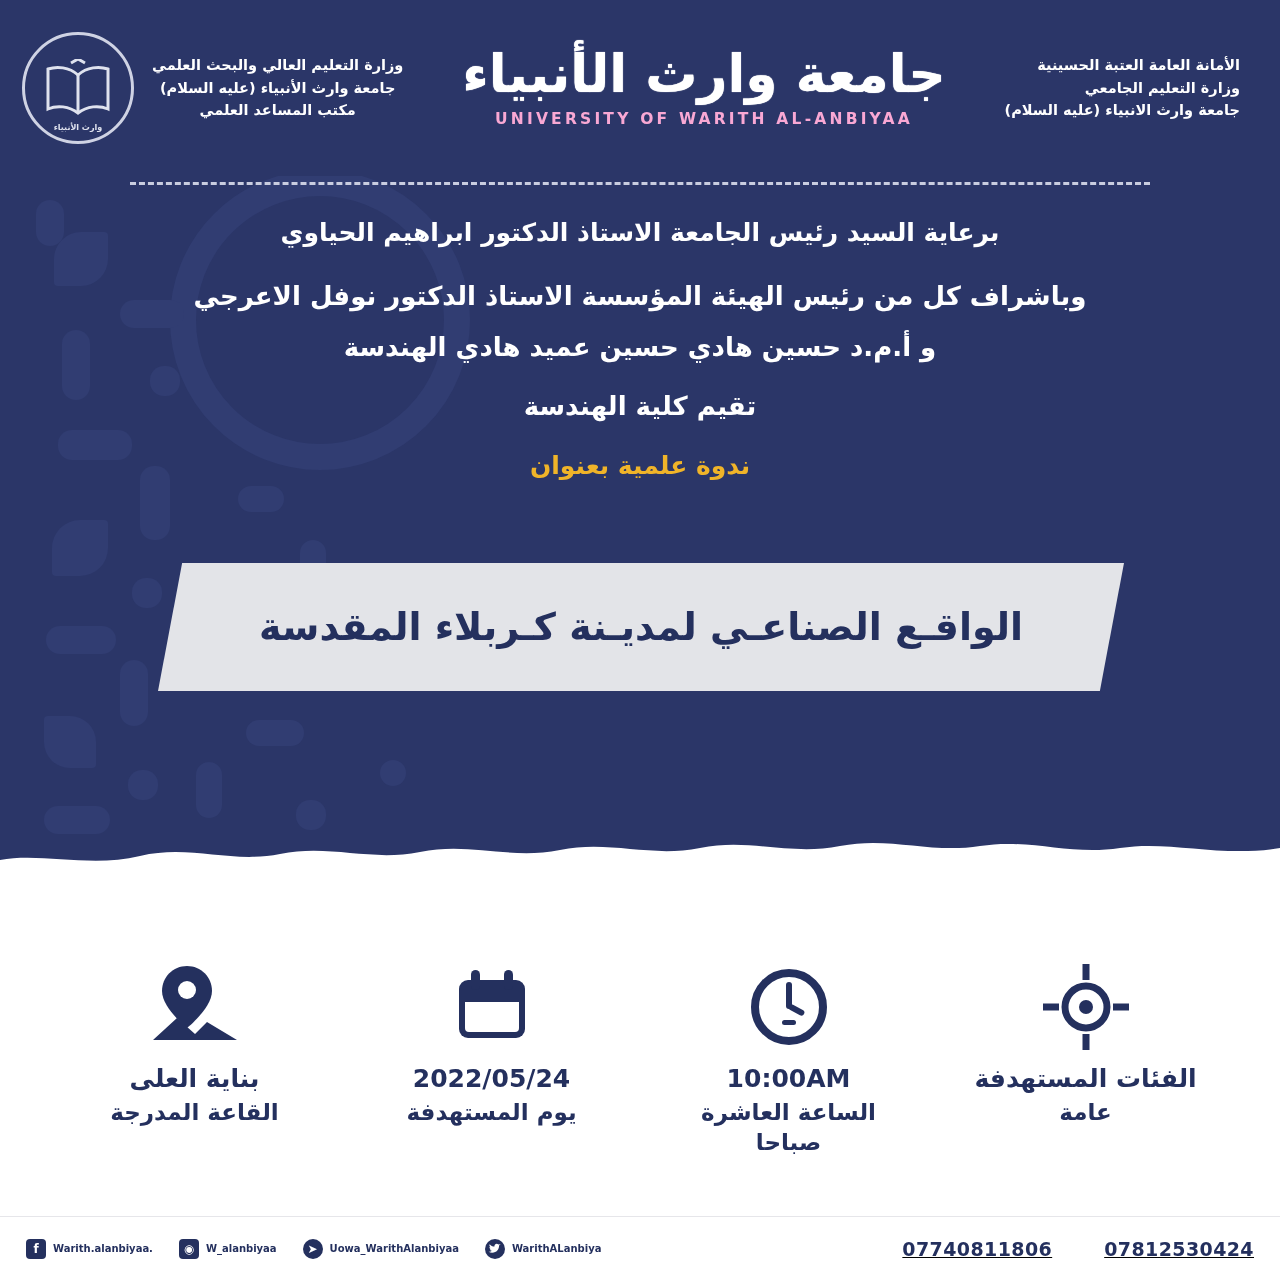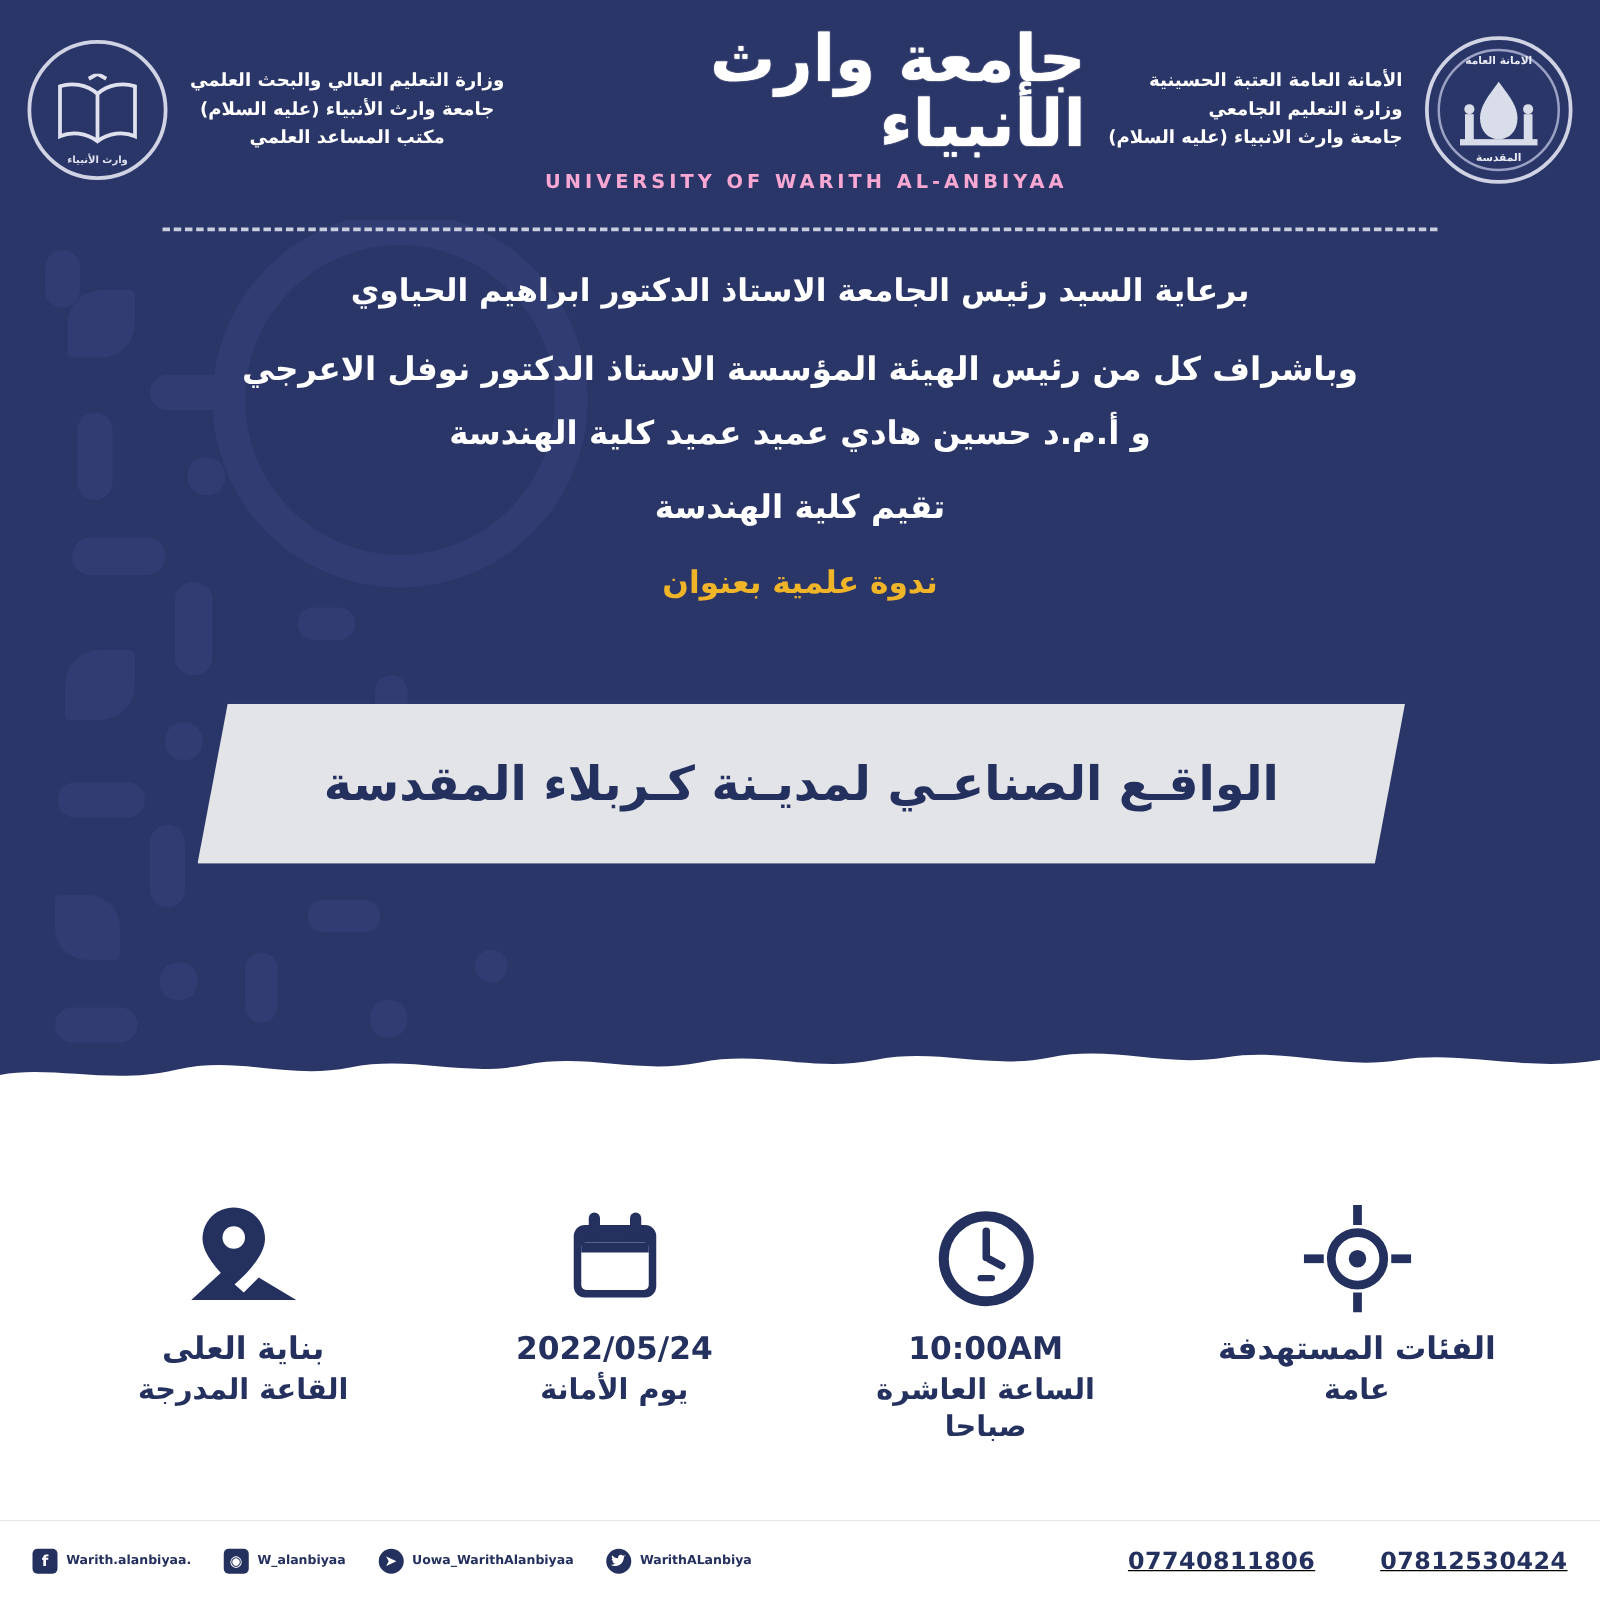--- a/index.html
+++ b/index.html
@@ -245,33 +245,20 @@
     <div class="blob" style="width:26px;height:46px;left:300px;top:540px;"></div>
     <div class="blob" style="width:40px;height:40px;left:218px;top:640px;border-radius:50% 4px 50% 4px;"></div>
     <div class="blob" style="width:58px;height:26px;left:246px;top:720px;"></div>
     <div class="blob" style="width:26px;height:56px;left:196px;top:762px;"></div>
     <div class="blob" style="width:30px;height:30px;left:296px;top:800px;"></div>
     <div class="blob" style="width:26px;height:26px;left:380px;top:760px;"></div>
   </div>
 
   <div class="header">
 
-    <div class="seal-left">
-      <div class="arcs"></div>
-      <svg class="dome" viewBox="0 0 70 58">
-        <path d="M35 4 C26 16 20 24 20 33 C20 44 27 50 35 50 C43 50 50 44 50 33 C50 24 44 16 35 4 Z" fill="#d9ddea"></path>
-        <rect x="8" y="30" width="7" height="22" fill="#d9ddea"></rect>
-        <rect x="55" y="30" width="7" height="22" fill="#d9ddea"></rect>
-        <circle cx="11.5" cy="26" r="4" fill="#d9ddea"></circle>
-        <circle cx="58.5" cy="26" r="4" fill="#d9ddea"></circle>
-        <rect x="4" y="50" width="62" height="5" fill="#d9ddea"></rect>
-      </svg>
-      <div class="toptext">الامانة العامة</div>
-      <div class="bottext">المقدسة</div>
-    </div>
 
     <div class="hdr-txt right-col">
       <div>الأمانة العامة العتبة الحسينية</div>
       <div>وزارة التعليم الجامعي</div>
       <div>جامعة وارث الانبياء (عليه السلام)</div>
     </div>
 
     <div class="wordmark">
       <div class="ar">جامعة وارث الأنبياء</div>
       <div class="en">UNIVERSITY OF WARITH AL-ANBIYAA</div>
@@ -291,21 +278,21 @@
       </svg>
       <div class="mini">وارث الأنبياء</div>
     </div>
   </div>
 
   <div class="dashed"></div>
 
   <div class="body-text">
     <div class="line1">برعاية السيد رئيس الجامعة  الاستاذ الدكتور  ابراهيم  الحياوي</div>
     <div class="line2">وباشراف كل من  رئيس الهيئة المؤسسة الاستاذ الدكتور نوفل الاعرجي</div>
-    <div class="line3">و أ.م.د حسين هادي عميد عميد كلية الهندسة</div>
+    <div class="line3">و أ.م.د حسين هادي حسين عميد هادي الهندسة</div>
     <div class="line4">تقيم كلية الهندسة</div>
     <div class="line5">ندوة علمية  بعنوان</div>
   </div>
 
   <div class="banner-wrap">
     <div class="banner"></div>
     <div class="banner-in">
       <span>الواقـع الصناعـي لمديـنة كـربلاء المقدسة</span>
     </div>
   </div>
@@ -353,21 +340,21 @@
       <div class="info-icon">
         <svg width="86" height="86" viewBox="0 0 86 86">
           <rect x="10" y="16" width="66" height="58" rx="9" fill="#24305e"></rect>
           <rect x="16" y="30" width="54" height="38" rx="4" fill="#ffffff"></rect>
           <rect x="16" y="30" width="54" height="8" fill="#24305e"></rect>
           <rect x="22" y="6" width="9" height="20" rx="4.5" fill="#24305e"></rect>
           <rect x="55" y="6" width="9" height="20" rx="4.5" fill="#24305e"></rect>
         </svg>
       </div>
       <div class="info-main">2022/05/24</div>
-      <div class="info-sub">يوم الأمانة</div>
+      <div class="info-sub">يوم المستهدفة</div>
     </div>
 
     <div class="info-item">
       <div class="info-icon">
         <svg width="96" height="90" viewBox="0 0 96 90">
           <path d="M40 4 C26 4 15 15 15 29 C15 46 40 66 40 66 C40 66 65 46 65 29 C65 15 54 4 40 4 Z" fill="#24305e"></path>
           <circle cx="40" cy="28" r="9" fill="#ffffff"></circle>
           <path d="M6 78 L30 56 L48 72 L60 60 L90 78 Z" fill="#24305e"></path>
         </svg>
       </div>

